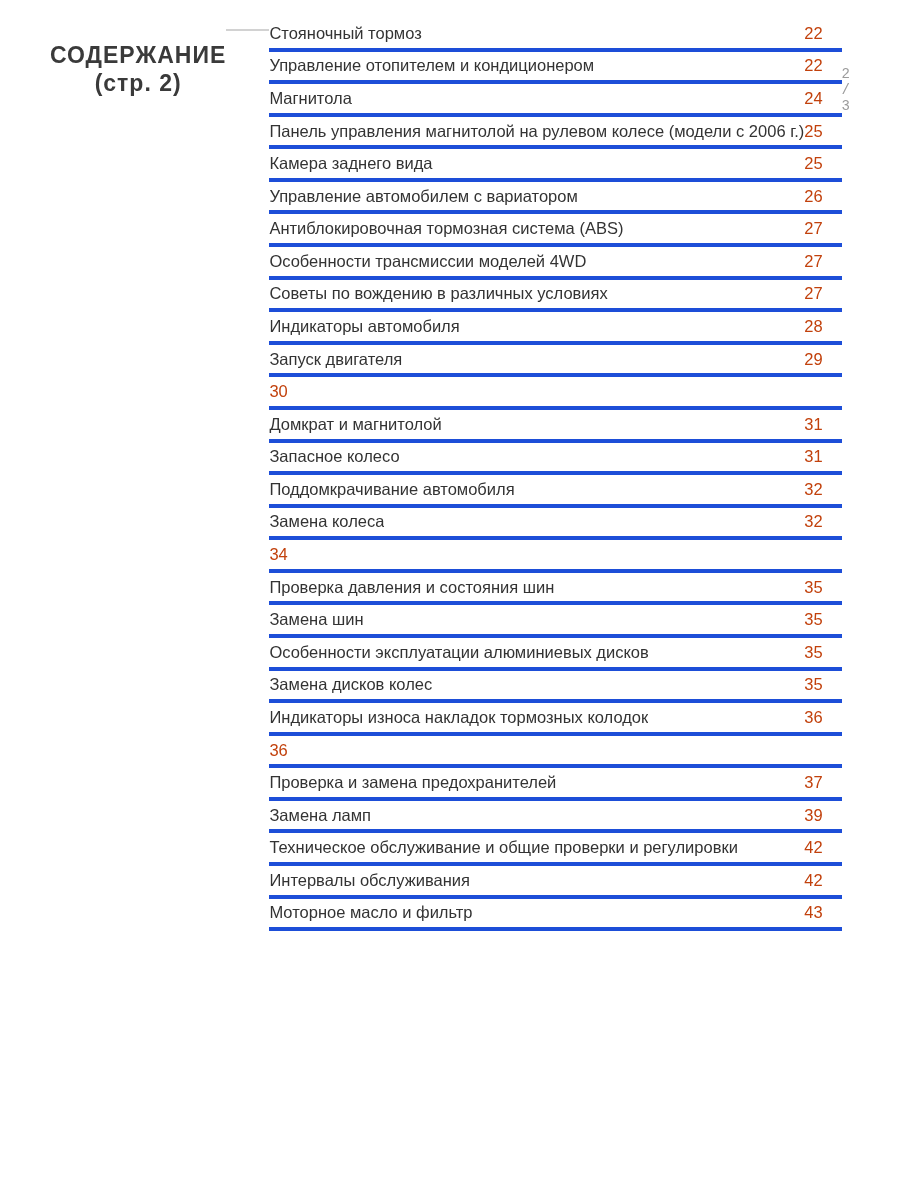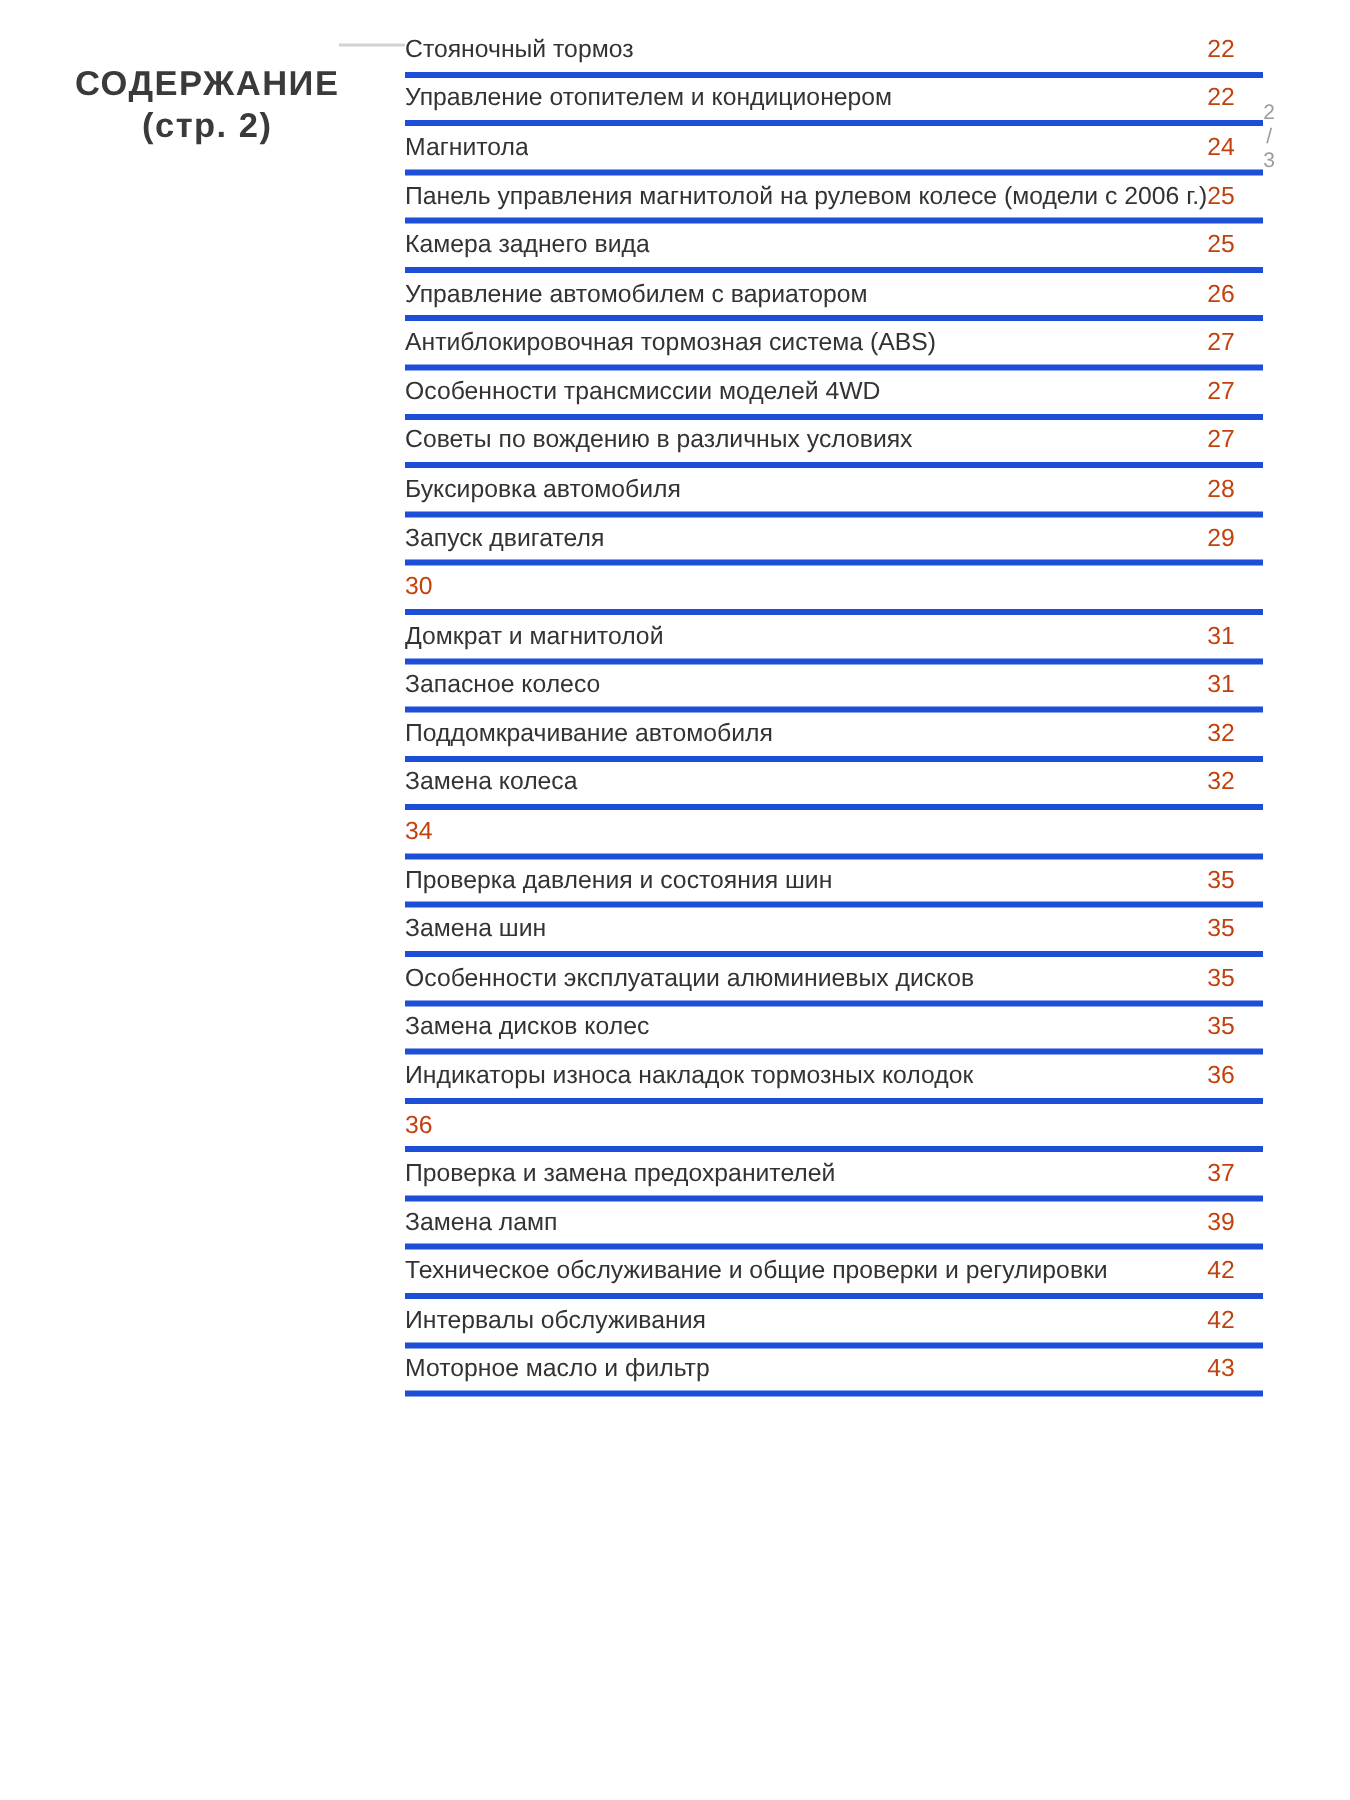--- a/index.html
+++ b/index.html
@@ -54,20 +54,21 @@
     font-size: 16.5px;
     color: #c2410c;
     padding-right: 19px;
     white-space: nowrap;
   }
   .footer {
     margin-top: 66px;
     text-align: center;
     font-size: 14px;
     color: #9b9b9b;
+    font-family: Liberation Mono, monospace;
   }
 </style>
 </head>
 <body>
 
 <div class="page">
 
   <h1 class="page-title">СОДЕРЖАНИЕ (стр. 2)</h1>
 
   <hr class="title-divider">
@@ -112,21 +113,21 @@
     <span class="toc-label">Особенности трансмиссии моделей 4WD</span>
     <span class="toc-page">27</span>
   </div>
 
   <div class="toc-row">
     <span class="toc-label">Советы по вождению в различных условиях</span>
     <span class="toc-page">27</span>
   </div>
 
   <div class="toc-row">
-    <span class="toc-label">Буксировка автомобиля</span>
+    <span class="toc-label">Индикаторы автомобиля</span>
     <span class="toc-page">28</span>
   </div>
 
   <div class="toc-row">
     <span class="toc-label">Запуск двигателя</span>
     <span class="toc-page">29</span>
   </div>
 
   <div class="toc-row">
     <span class="toc-page">30</span>

